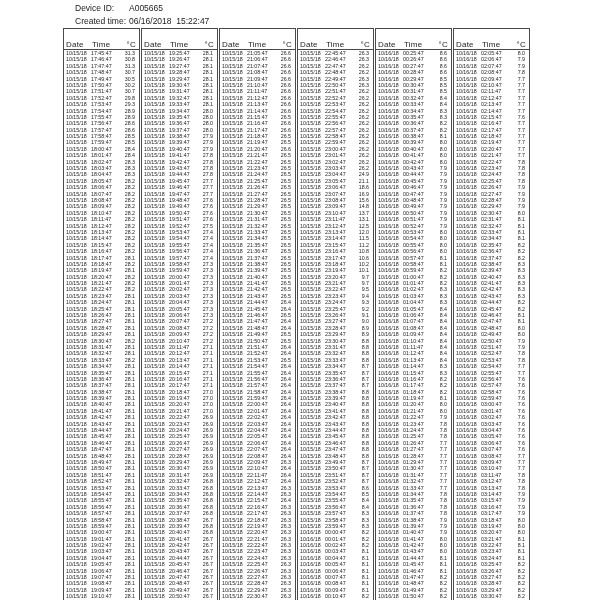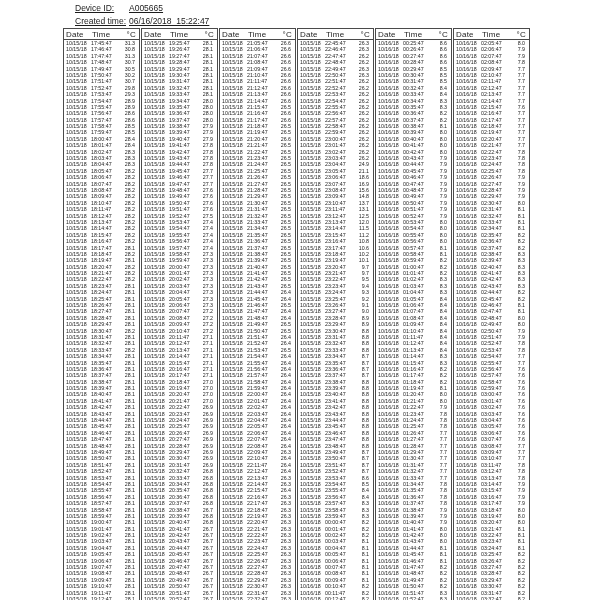--- a/index.html
+++ b/index.html
@@ -3,30 +3,30 @@
 <meta charset="utf-8">
 <style>
   * { box-sizing: border-box; }
   html, body { margin: 0; padding: 0; }
   body {
     width: 600px; height: 600px; overflow: hidden;
     background: #ffffff; position: relative;
     font-family: "Liberation Sans", sans-serif;
     color: #1c1c1c;
   }
-  .meta { position: absolute; left: 75px; top: 2px; text-decoration: underline; }
+  .meta { position: absolute; left: 75px; top: 2px; }
   .meta-row { display: flex; font-size: 8.5px; line-height: 12.5px; white-space: pre; }
   .meta-label { width: 54px; }
   .log-table { position: absolute; left: 63px; top: 28px; display: flex; }
   .log-column { width: 77px; border: 1px solid #4a4a4a; border-bottom: none; background: #fff; }
   .log-column + .log-column { margin-left: 1px; }
   .ghead {
     display: flex; height: 11px; line-height: 11px;
     border-bottom: 1px solid #4a4a4a;
-    font-size: 8px; letter-spacing: 0.2px; white-space: nowrap;
+    font-size: 8px; letter-spacing: 0.2px; white-space: nowrap; margin-top: 10px;
   }
   .h-date { width: 28px; padding-left: 2px; }
   .h-time { width: 26px; }
   .h-temp { flex: 1; text-align: right; padding-right: 3px; }
   .log-row { display: flex; height: 6.4px; line-height: 6.6px; font-size: 5.3px; white-space: nowrap; }
   .c-date { width: 27px; padding-left: 2px; }
   .c-time { width: 28px; }
   .c-temp { flex: 1; text-align: right; padding-right: 4px; }
 </style>
 </head>

